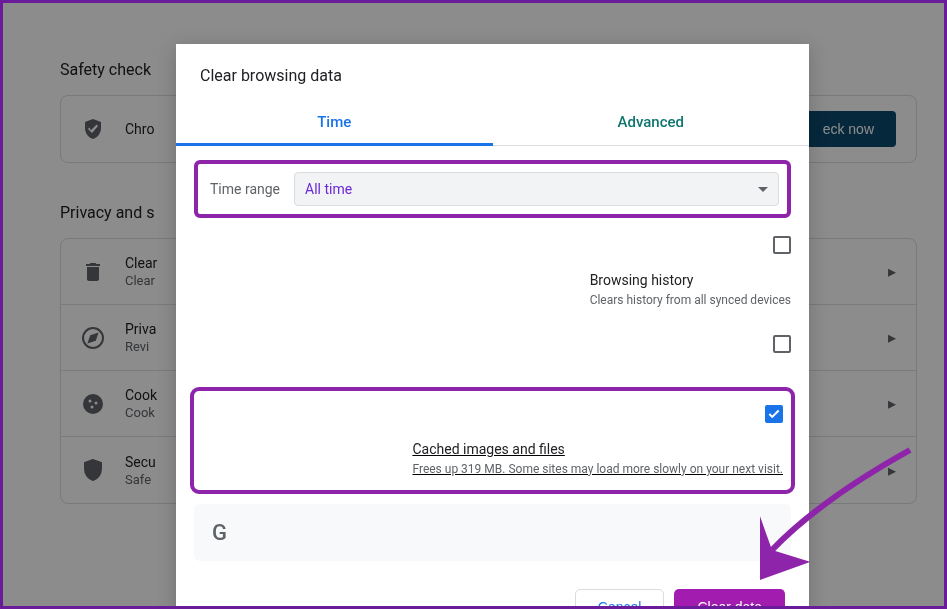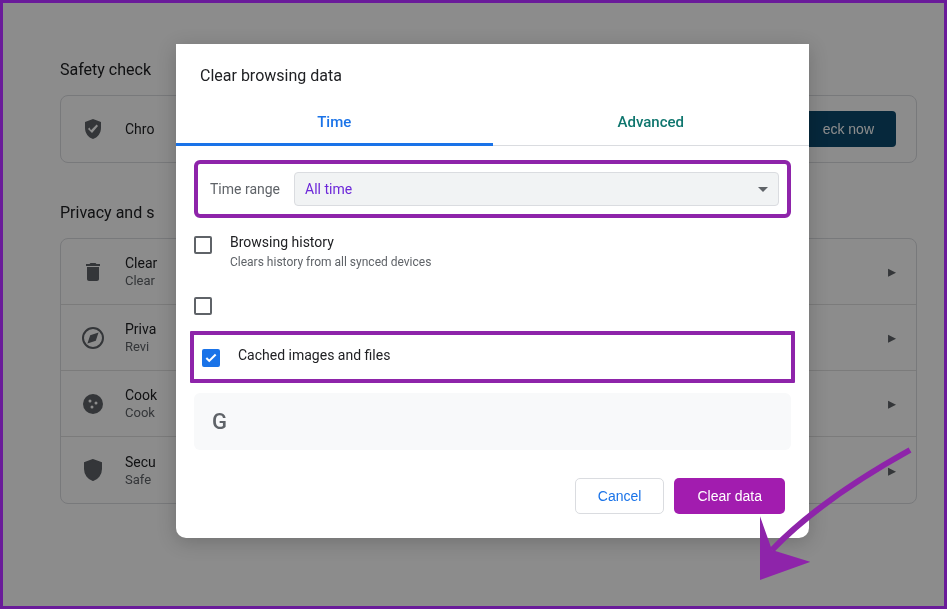--- a/index.html
+++ b/index.html
@@ -45,29 +45,29 @@
     .tab { flex: 1; text-align: center; padding: 12px 0; font-size: 15px; color: #0f766e; cursor: pointer; font-weight: 500; }
     .tab.active { color: #1a73e8; border-bottom: 3px solid #1a73e8; margin-bottom: -1px; }
     
     .modal-body { padding: 10px 14px 0; }
     
     .time-range-wrap { display: flex; align-items: center; gap: 14px; padding: 8px; border: 4px solid #8e24aa; border-radius: 6px; margin: 4px; }
     .tr-label { font-size: 14px; color: #5f6368; padding-left: 4px; }
     .tr-select { flex: 1; height: 34px; border: 1px solid #dadce0; background: #f1f3f4; border-radius: 4px; padding: 0 10px; font-size: 14px; color: #6d28d9; display: flex; align-items: center; justify-content: space-between; cursor: pointer; }
     .tr-arrow { border-left: 5px solid transparent; border-right: 5px solid transparent; border-top: 5px solid #5f6368; }
     
-    .option-row { display: flex; align-items: flex-start; padding: 12px 4px; gap: 18px; }
+    .option-row { display: flex; align-items: flex-end; padding: 12px 4px; gap: 18px; flex-direction: column; }
     .checkbox { width: 18px; height: 18px; border: 2px solid #5f6368; border-radius: 2px; margin-top: 2px; flex-shrink: 0; cursor: pointer; display: flex; align-items: center; justify-content: center; }
     .checkbox.checked { background: #1a73e8; border-color: #1a73e8; }
     .checkbox.checked svg { stroke: #fff; }
     .opt-text { flex: 1; }
     .opt-title { font-size: 14px; color: #202124; margin-bottom: 4px; }
     .opt-desc { font-size: 12px; color: #5f6368; line-height: 1.4; }
     
-    .highlight-box { border: 4px solid #8e24aa; border-radius: 1px; padding: 8px 4px; margin: 4px 0; }
+    .highlight-box { border: 4px solid #8e24aa; border-radius: 9px; padding: 8px 4px; margin: 4px 0; text-decoration: underline; }
     
     .info-box { background: #f8f9fa; border-radius: 6px; padding: 16px 18px; margin: 10px 4px; display: flex; gap: 18px; align-items: flex-start; }
     .g-icon { font-size: 22px; font-weight: 500; color: #5f6368; flex-shrink: 0; }
     .info-text { font-size: 14px; color: #5f6368; line-height: 1.5; }
     .info-text .link { color: #1a73e8; }
     
     .modal-actions { display: flex; justify-content: flex-end; gap: 10px; padding: 18px 24px 0; }
     .btn { padding: 9px 22px; border-radius: 5px; font-size: 14px; font-weight: 500; cursor: pointer; border: 1px solid transparent; }
     .btn-cancel { background: #fff; border: 1px solid #dadce0; color: #1a73e8; }
     .btn-clear { background: #a21caf; color: #fff; }
@@ -177,20 +177,21 @@
 
     <div class="highlight-box">
       <div class="option-row" style="padding:4px">
         <div class="checkbox checked">
           <svg width="14" height="14" viewBox="0 0 24 24" fill="none" stroke="currentColor" stroke-width="3.5">
               <polyline points="4,12 9,17 20,6"></polyline>
             </svg>
         </div>
         <div class="opt-text">
           <div class="opt-title">Cached images and files</div>
+          <div class="opt-desc">Frees up 319 MB. Some sites may load more slowly on your next visit.</div>
         </div>
       </div>
     </div>
 
     <div class="info-box">
       <div class="g-icon">G</div>
     </div>
   </div>
 
   <div class="modal-actions">

